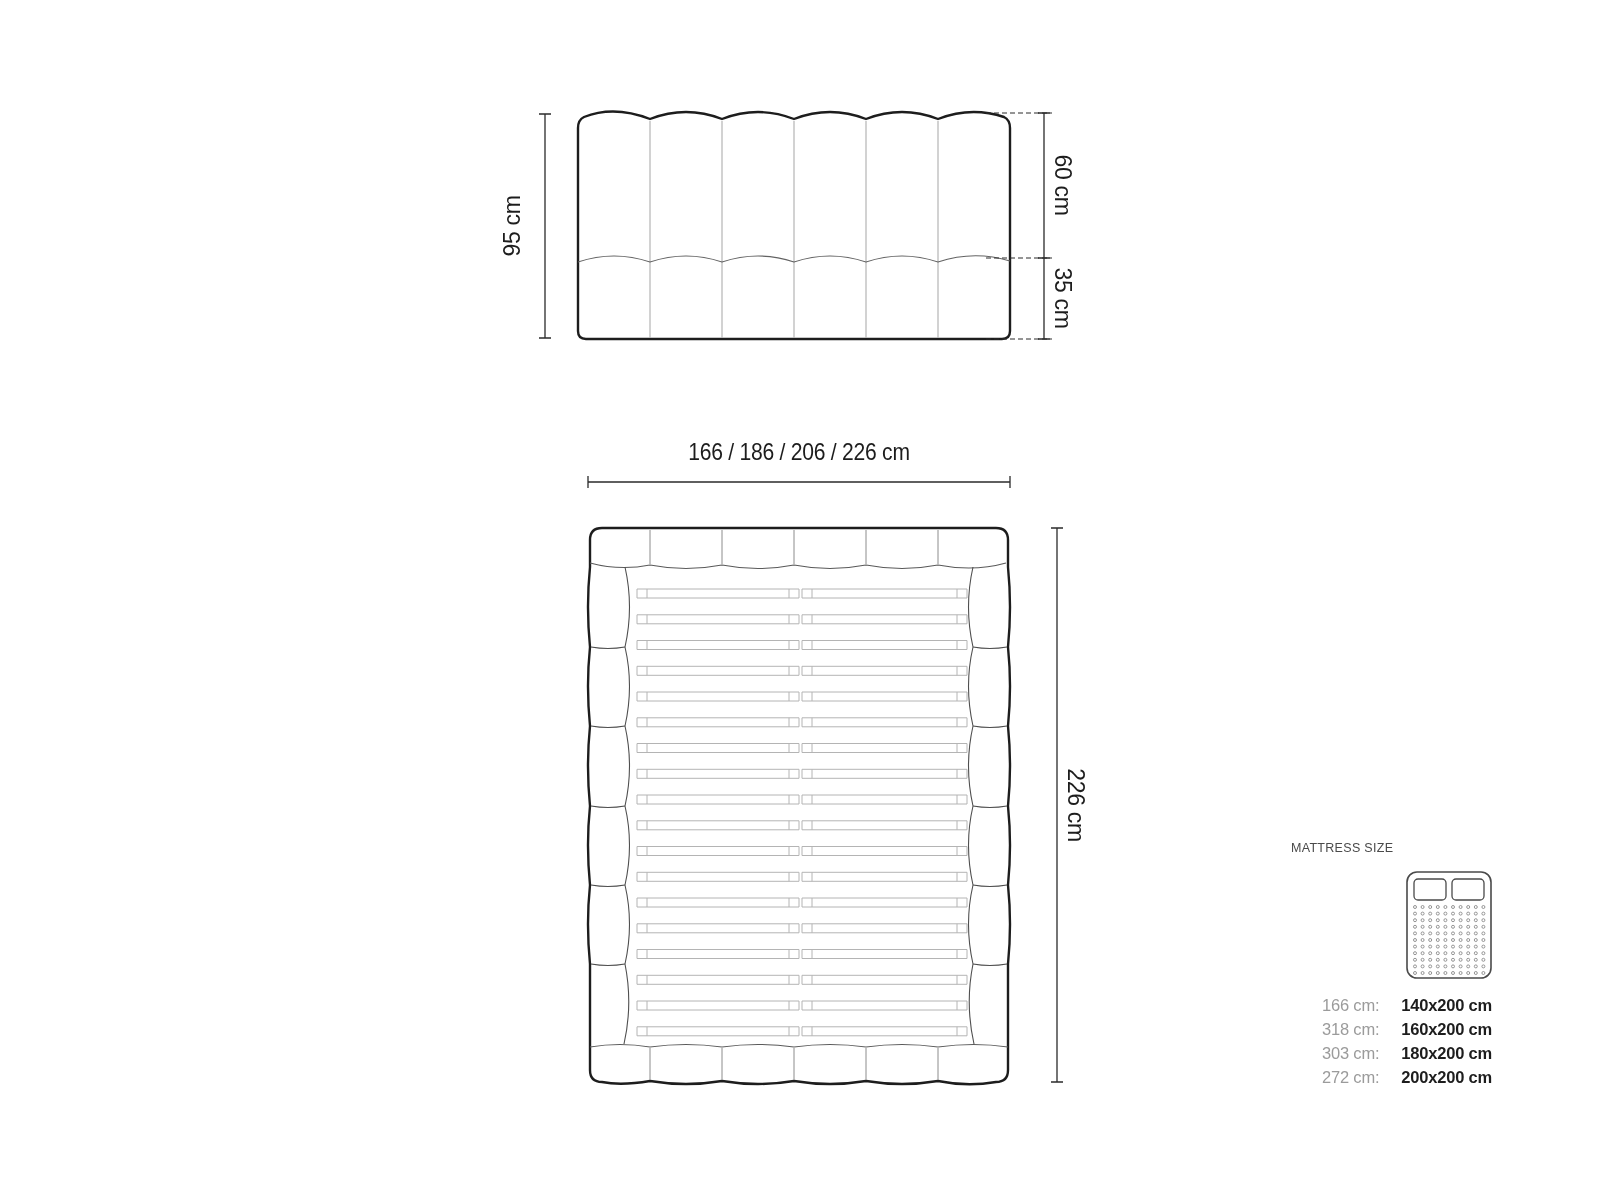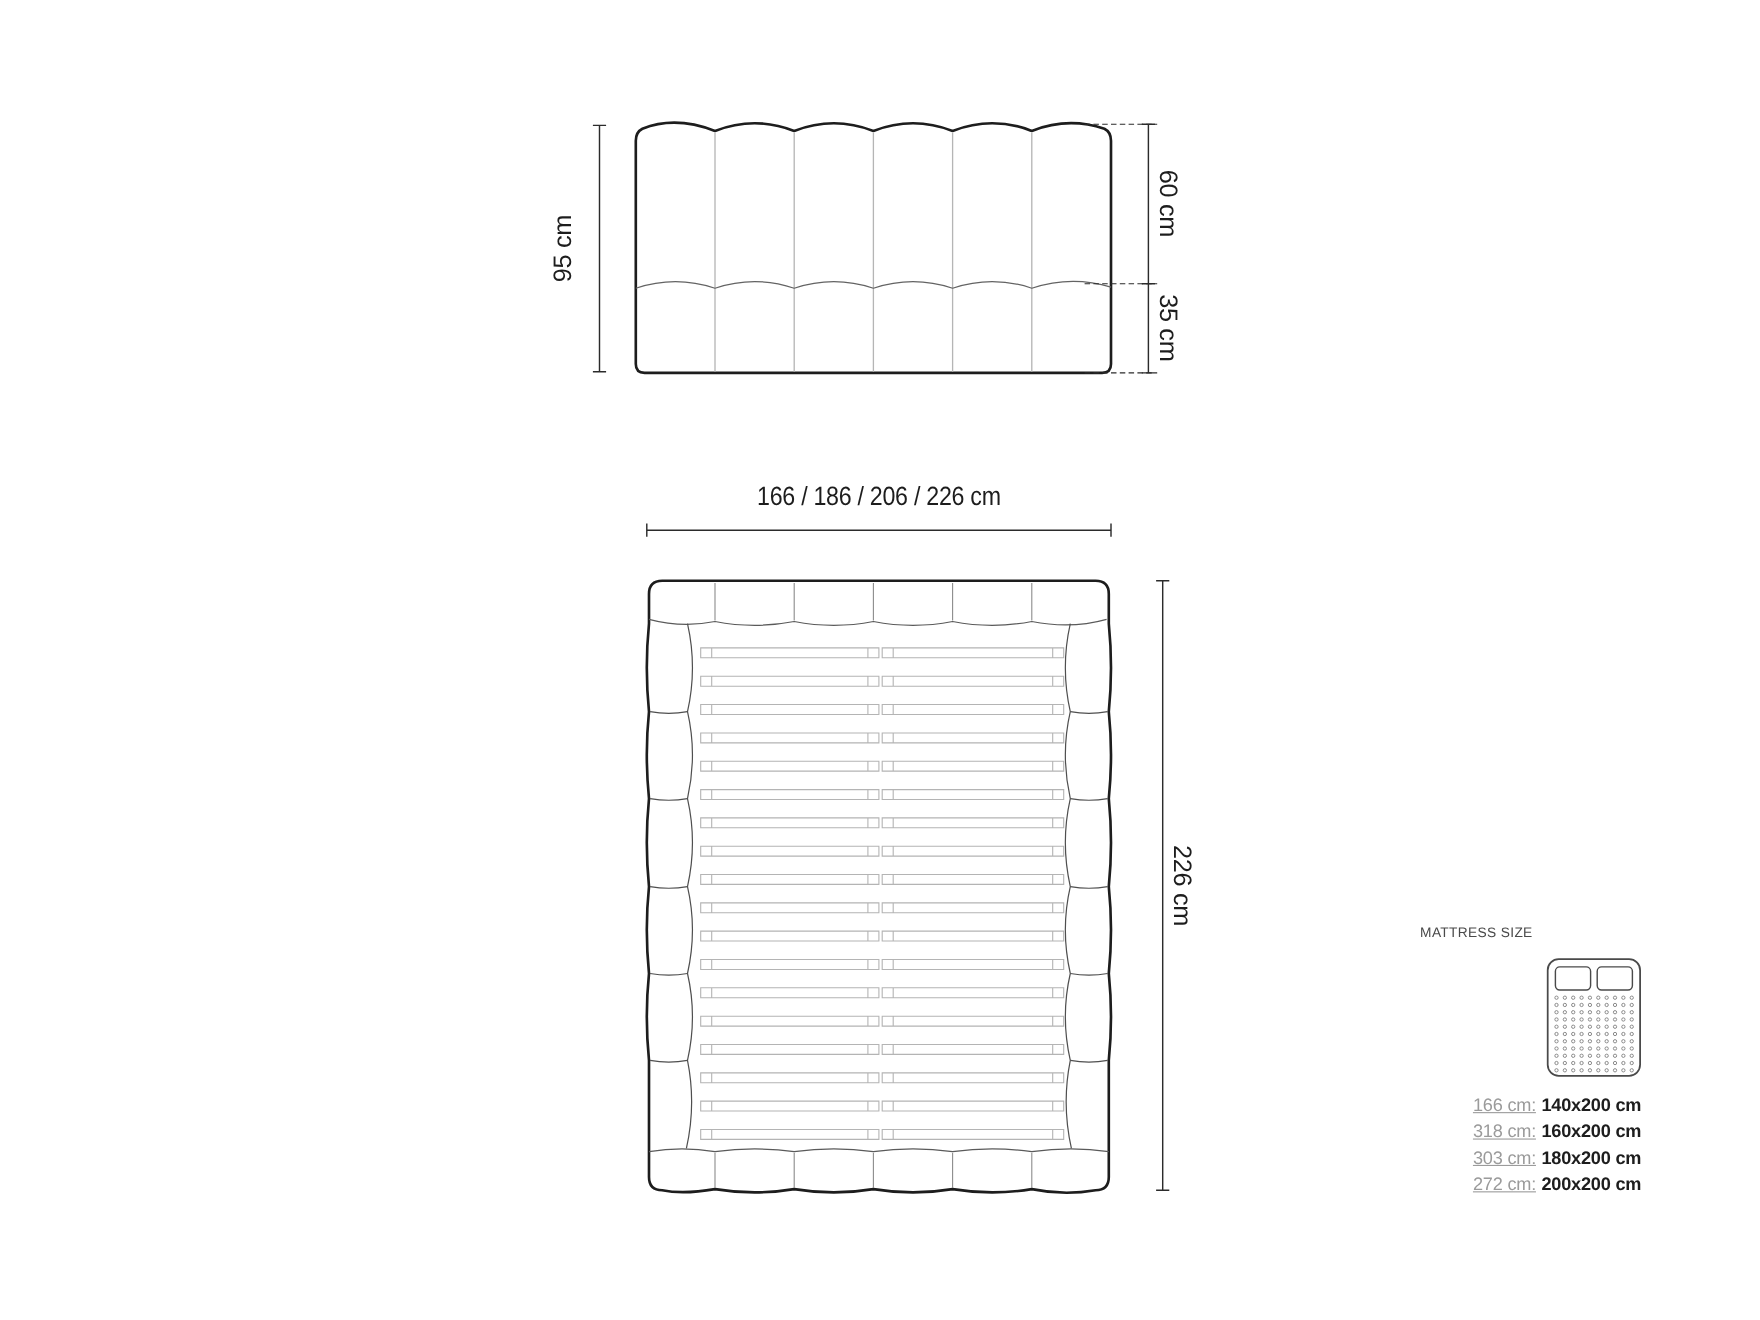--- a/index.html
+++ b/index.html
@@ -9,22 +9,22 @@
   .dim-label{position:absolute;font-size:23px;color:#1d1d1d;white-space:nowrap;
              letter-spacing:-0.3px;}
   .rot-ccw{transform:translate(-50%,-50%) rotate(-90deg);}
   .rot-cw{transform:translate(-50%,-50%) rotate(90deg);}
   .center{transform:translate(-50%,-50%) scaleX(0.88);}
   .width-label{font-size:24px;}
   .legend-title{position:absolute;left:1291px;top:841px;width:200px;
                 font-size:12.5px;color:#4a4a4a;letter-spacing:0.3px;}
   .legend-list{position:absolute;left:1280px;top:993px;width:212px;text-align:right;}
   .legend-row{height:24px;line-height:24px;font-size:16.5px;letter-spacing:-0.2px;}
-  .legend-row .lbl{color:#9b9b9b;text-decoration:underline;}
-  .legend-row .val{color:#1d1d1d;font-weight:bold;margin-left:5px;}
+  .legend-row .lbl{color:#9b9b9b;}
+  .legend-row .val{color:#1d1d1d;font-weight:bold;margin-left:22px;}
 </style>
 </head>
 <body>
 
 <div class="canvas">
 
   <svg width="1600" height="1200" viewBox="0 0 1600 1200">
 
     <g>
       <path d="M 586 339 Q 578 339 578 331 L 578 128 Q 578 120 584 117

